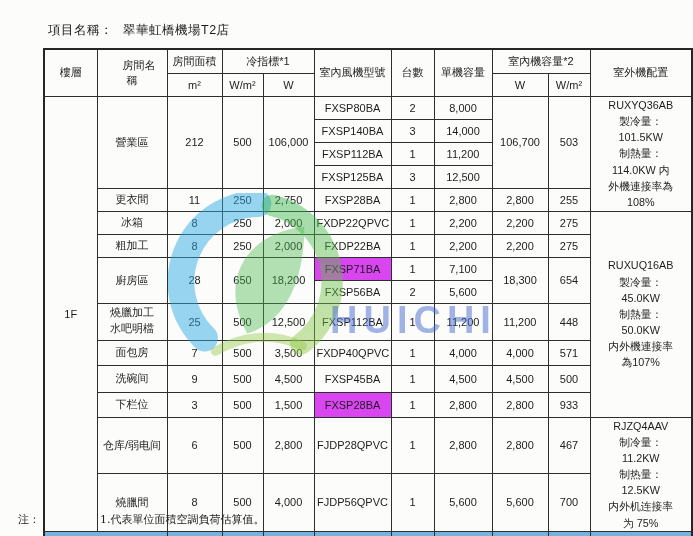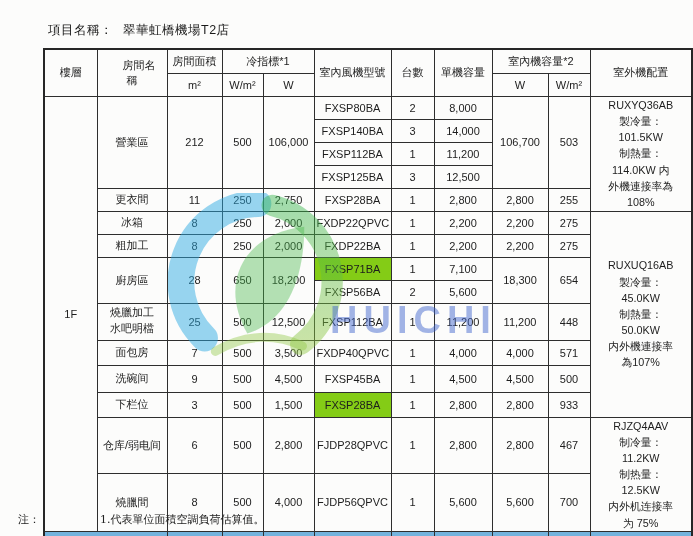--- a/index.html
+++ b/index.html
@@ -7,21 +7,21 @@
         font-family:"Liberation Sans",sans-serif;color:#1e1e1e;}
   .title-row{position:absolute;left:48px;top:22px;font-size:12.5px;color:#1a1a1a;letter-spacing:.5px;}
   .title-row .gap{display:inline-block;width:10px;}
   table.main{position:absolute;left:43px;top:48px;width:648px;border-collapse:collapse;
              table-layout:fixed;border:2px solid #262626;}
   td,th{border:1px solid #2e2e2e;padding:0 2px;text-align:center;vertical-align:middle;
         font-size:11px;font-weight:normal;color:#1d1d1d;overflow:hidden;}
   th{font-size:11px;}
   .pre{white-space:pre-line;line-height:1.45;font-family:Liberation Mono, monospace;}
   .outdoor-cell{font-size:10.8px;line-height:1.5;white-space:pre-line;padding:0 15px;}
-  .hl{background:#84cc16;}
+  .hl{background:#d946ef;}
   .total td{background:#74b3dd;font-size:11.5px;padding-left:23px;}
   .room-hdr .l1{display:flex;justify-content:flex-end;padding:0 9px;}
   .room-hdr .l2{text-align:center;}
   
   .watermark{position:absolute;left:168px;top:193px;width:370px;height:190px;pointer-events:none;z-index:5;}
   .wm-cn{position:absolute;left:176px;top:18px;font-size:84px;line-height:1;font-weight:bold;
          color:rgba(86,122,212,0.40);letter-spacing:2px;}
   .wm-en{position:absolute;left:162px;top:106px;font-size:38px;font-weight:bold;letter-spacing:6px;
          color:rgba(62,100,205,0.48);}
   .note{position:absolute;left:18px;top:512px;font-size:11px;

